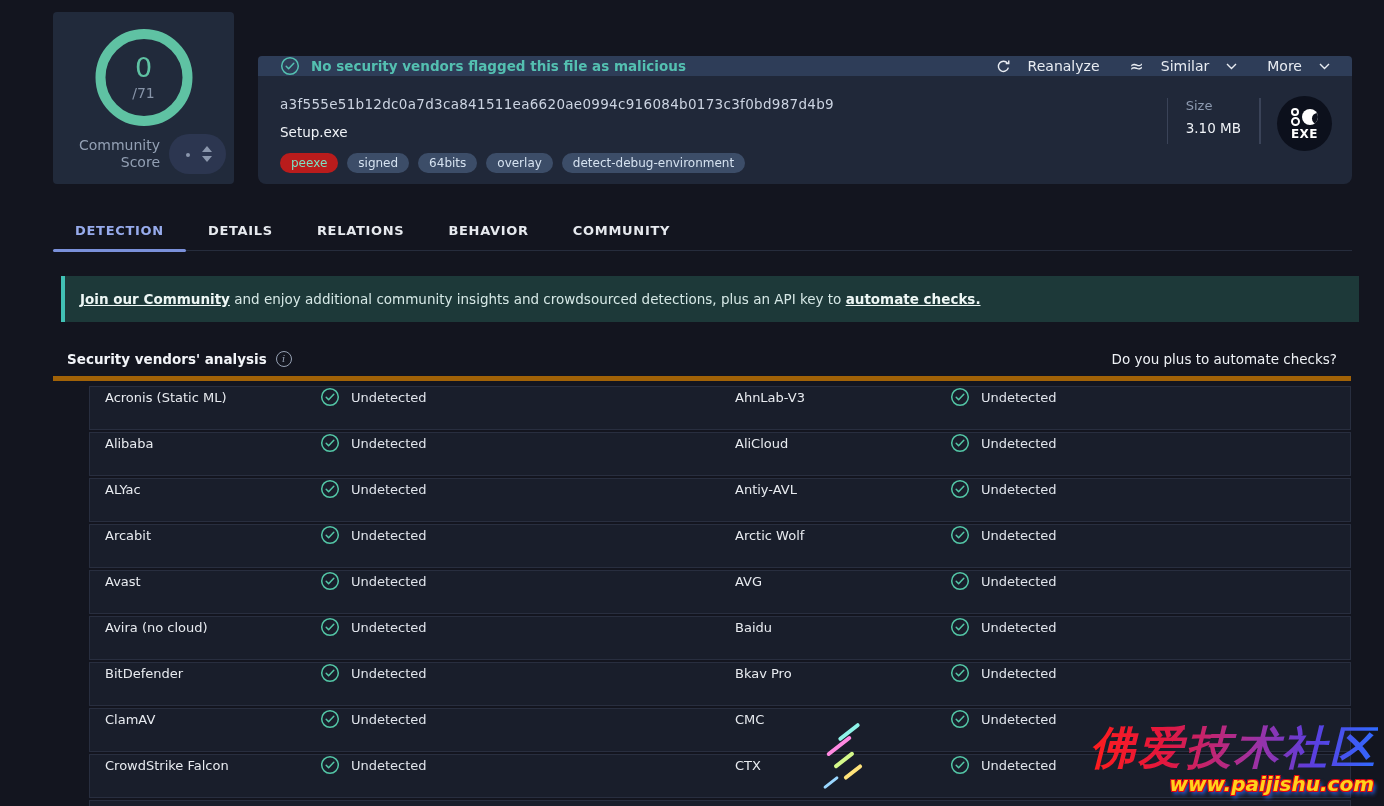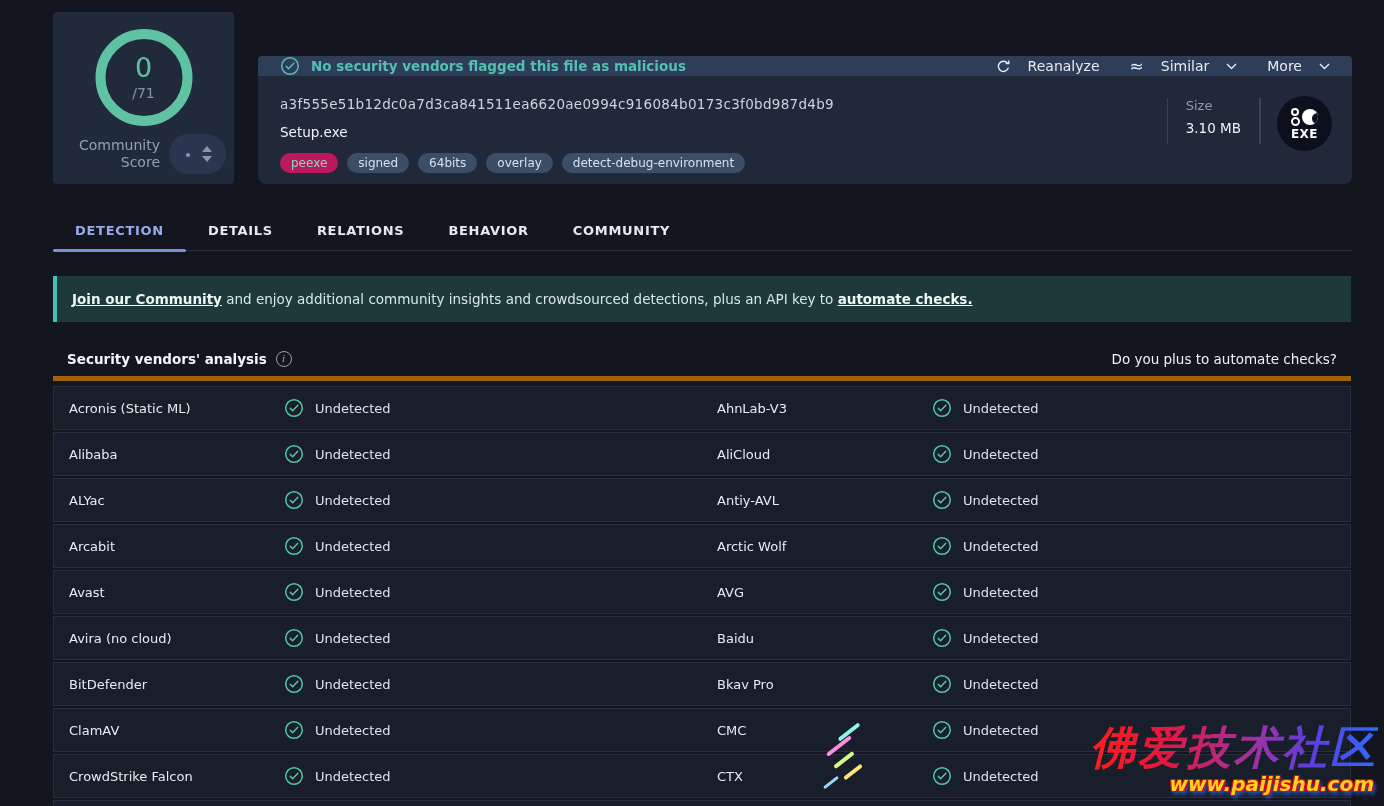--- a/index.html
+++ b/index.html
@@ -37,21 +37,21 @@
   .banner-actions { margin-left:auto; display:flex; align-items:center; gap:30px; }
   .action-btn { display:flex; align-items:center; gap:17px; color:#e8ecf2; font-size:14px; cursor:pointer; background:none; border:none; font-family:inherit; }
   .approx { font-size:17px; color:#e8ecf2; line-height:1; }
 
   .file-body { flex:1; display:flex; padding:20px 20px 12px 22px; }
   .file-main { flex:1; min-width:0; }
   .hash { color:#ccd4e2; font-size:13.5px; letter-spacing:0.3px; }
   .filename { color:#f0f3f7; font-size:13.5px; margin-top:12px; }
   .tags { display:flex; gap:9px; margin-top:13px; }
   .tag { background:#3c4d68; color:#d5e2f0; font-size:12px; padding:3px 11px; border-radius:10px; cursor:pointer; }
-  .tag.tag-green { background:#be185d; color:#7ce0c3; }
+  .tag.tag-green { background:#b91c1c; color:#7ce0c3; }
 
   .file-meta { display:flex; align-items:flex-start; flex:none; }
   .meta-divider { width:1px; background:#3a4358; height:46px; margin-top:2px; }
   .meta-block { padding:2px 18px 0 18px; }
   .meta-label { color:#8d9ab0; font-size:13px; }
   .meta-value { color:#f0f3f7; font-size:13.5px; margin-top:7px; }
   .exe-badge { width:55px; height:55px; border-radius:50%; background:#0c101c; margin-left:16px; margin-top:0;
                display:flex; flex-direction:column; align-items:center; justify-content:center; gap:2px; }
   .gears { display:flex; align-items:center; gap:2px; height:18px; }
   .gear-rings { display:flex; flex-direction:column; gap:1px; }
@@ -61,40 +61,40 @@
   .crescent::after { content:""; position:absolute; right:-5px; top:4px; width:11px; height:11px; border-radius:50%; background:#0c101c; }
   .exe-text { color:#fff; font-weight:bold; font-size:12px; letter-spacing:0.5px; line-height:1; }
 
   
   .tabs-bar { position:absolute; top:213px; left:53px; right:32px; border-bottom:1px solid #262c3c; display:flex; }
   .tab { font-size:13px; font-weight:bold; letter-spacing:0.7px; color:#e6e9ee; padding:10px 22px 12px; position:relative; cursor:pointer; }
   .tab.active { color:#97abec; }
   .tab.active::after { content:""; position:absolute; left:0; right:0; bottom:-2px; height:3px; background:#7a90da; border-radius:2px; }
 
   
-  .community-banner { position:absolute; top:276px; left:53px; width:1298px; height:46px;
+  .community-banner { position:absolute; top:276px; left:61px; width:1298px; height:46px;
                       background:#1d3939; border-left:4px solid #41c1b5;
                       display:flex; align-items:center; padding-left:15px;
                       color:#d6e8e6; font-size:13.5px; }
   .community-banner a { color:#eef7f5; font-weight:bold; text-decoration:underline; cursor:pointer; }
 
   
   .section-header { position:absolute; top:341px; left:53px; width:1298px; height:40px;
                     border-bottom:5px solid #a16207; display:flex; align-items:center;
                     justify-content:space-between; padding:0 14px; }
   .section-title-wrap { display:flex; align-items:center; gap:9px; }
   .section-title { color:#f2f4f8; font-size:13.5px; font-weight:bold; }
   .info-icon { width:16px; height:16px; border:1px solid #96a1b3; border-radius:50%; color:#96a1b3;
                font-size:10px; display:flex; align-items:center; justify-content:center; cursor:pointer;
                font-family:"DejaVu Serif","Liberation Serif",serif; font-style:italic; }
   .automate-link { color:#eef1f5; font-size:13.5px; cursor:pointer; }
 
   
   .vendor-table { position:absolute; top:386px; left:53px; width:1298px; }
-  .trow { height:44px; margin-bottom:2px; background:#191e2b; border:1px solid #282e3f; display:flex; align-items:center; }
+  .trow { height:44px; margin-bottom:2px; background:#191e2b; border:1px solid #282e3f; display:flex; align-items:flex-start;margin-left:36px; }
   .trow.partial { height:6px; margin-bottom:0; border-bottom:none; }
   .cell { width:50%; display:flex; align-items:center; }
   .vendor { width:230px; padding-left:15px; color:#e8ebf0; font-size:13px; }
   .status { display:flex; align-items:center; gap:11px; color:#dfe3ea; font-size:13px; }
   .check-svg { display:block; }
 
   
   .watermark { position:absolute; right:6px; bottom:10px; text-align:right; pointer-events:none; }
   .wm-text { font-size:45px; font-weight:bold; font-style:italic; letter-spacing:3px; line-height:1;
              background:linear-gradient(90deg,#ff1d1d 0%,#e4173c 25%,#a5309c 55%,#5a3fe0 78%,#2f6bff 100%);

